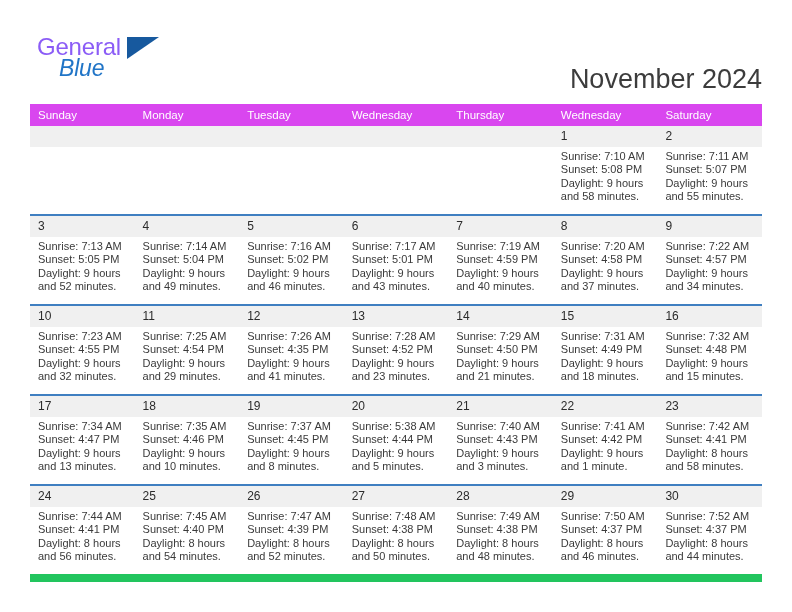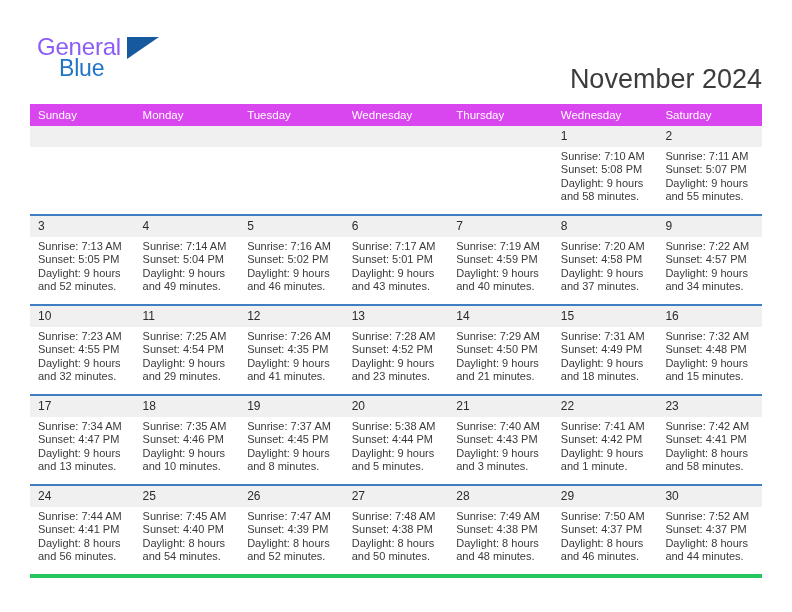--- a/index.html
+++ b/index.html
@@ -46,20 +46,21 @@
     line-height: 26px;
   }
   .logo-blue {
     position: absolute;
     left: 29px;
     top: 21px;
     font-size: 23px;
     color: #2175c7;
     letter-spacing: -0.2px;
     line-height: 26px;
+    font-style: italic;
   }
   .logo-triangle {
     position: absolute;
     left: 97px;
     top: 3px;
     width: 0;
     height: 0;
     border-left: 32px solid #17599e;
     border-bottom: 22px solid transparent;
   }
@@ -106,21 +107,21 @@
   }
   .calendar td {
     vertical-align: top;
     padding: 0;
     border: none;
     border-bottom: 2px solid #3f7fc1;
     height: 88px;
     background: #ffffff;
   }
   .calendar tr.last-row td {
-    border-bottom: 4px solid #22c55e;
+    border-bottom: 8px solid #22c55e;
   }
   .daynum {
     background: #f0f0f0;
     font-size: 12px;
     color: #2b2b2b;
     padding: 4px 0 4px 8px;
     line-height: 13px;
     height: 13px;
   }
   .daynum.empty {

